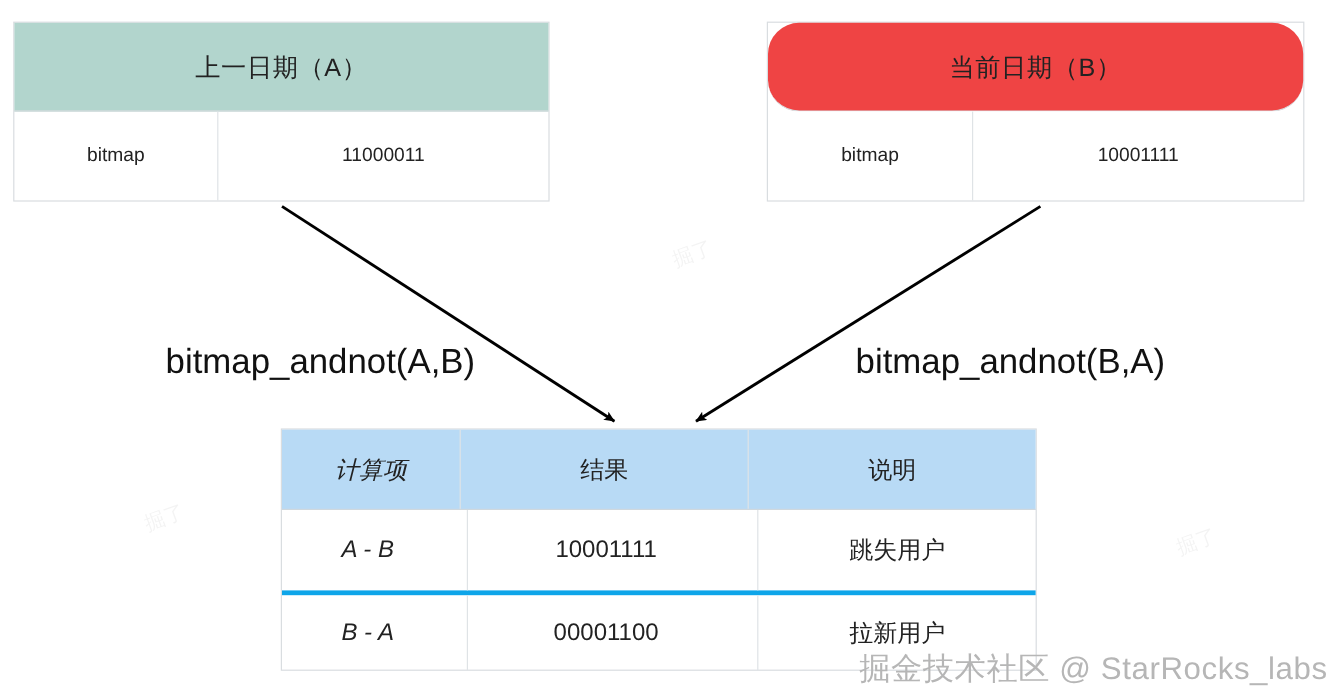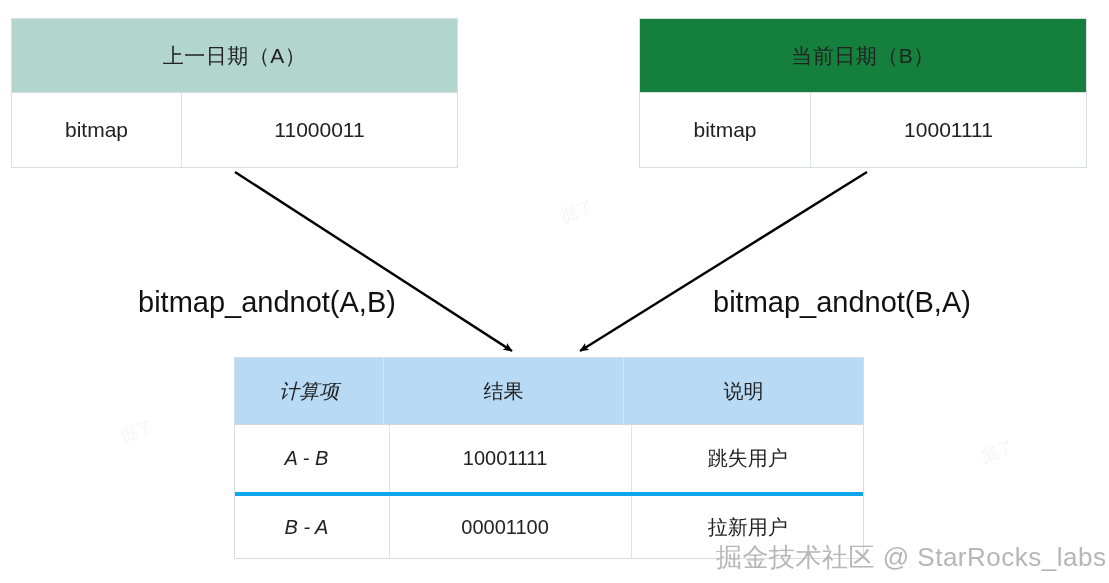--- a/index.html
+++ b/index.html
@@ -42,21 +42,21 @@
     align-items: stretch;
   }
   .tbl .row + .row {
     border-top: 4px solid #0ea5e9;
   }
   .tbl .cell {
     box-sizing: border-box;
     display: flex;
     align-items: center;
     justify-content: center;
-    font-size: 21px;
+    font-size: 16px;
     color: #222;
     overflow: hidden;
     white-space: nowrap;
   }
   .tbl .cell + .cell {
     border-left: 1px solid #dfe3e6;
   }
 
   
   #table-a {
@@ -75,21 +75,22 @@
 
   
   #table-b {
     left: 639px;
     top: 18px;
     width: 448px;
     height: 150px;
   }
   #table-b .hdr {
     height: 74px;
-    background: #15803d;
+    background: #ef4444;
+    border-radius: 26px;
   }
   #table-b .row { height: 74px; }
   #table-b .cell.c1 { width: 170px; }
   #table-b .cell.c2 { width: 276px; }
 
   
   #table-result {
     left: 234px;
     top: 357px;
     width: 630px;

